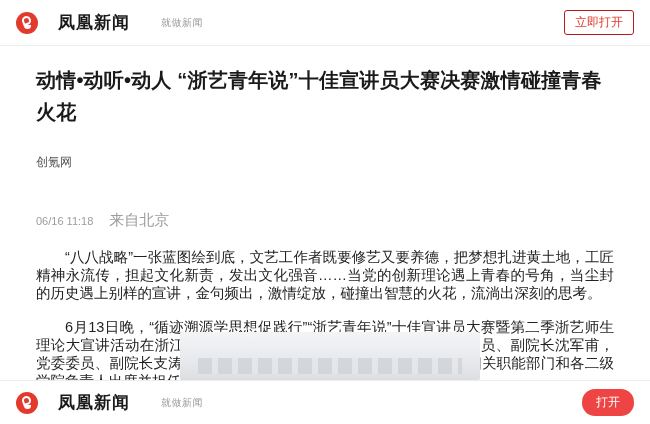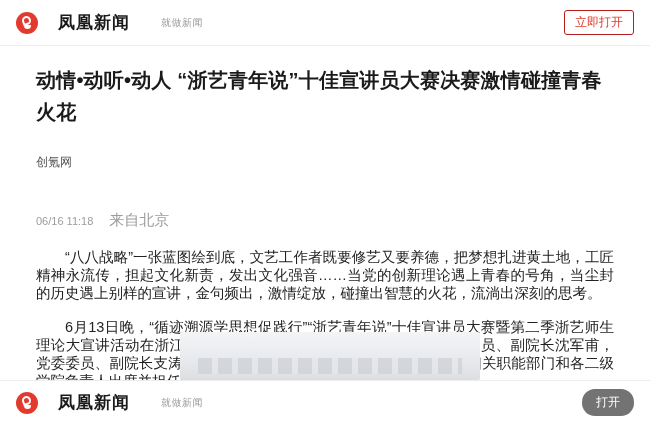--- a/index.html
+++ b/index.html
@@ -166,21 +166,21 @@
     height: 44px;
     background: #ffffff;
     border-top: 1px solid #ececec;
     display: flex;
     align-items: center;
     padding: 0 16px;
     box-sizing: border-box;
   }
   .bottom-open-btn {
     margin-left: auto;
-    background: #737373;
+    background: #ef4444;
     color: #ffffff;
     border: none;
     font-size: 12px;
     border-radius: 13px;
     padding: 5px 14px;
     cursor: pointer;
     font-family: "Liberation Sans", sans-serif;
   }
 </style>
 </head>

